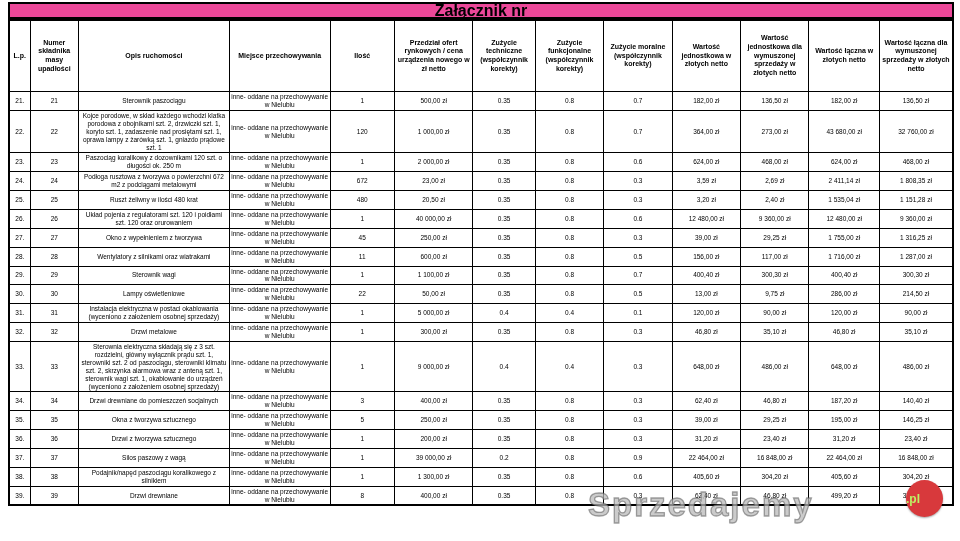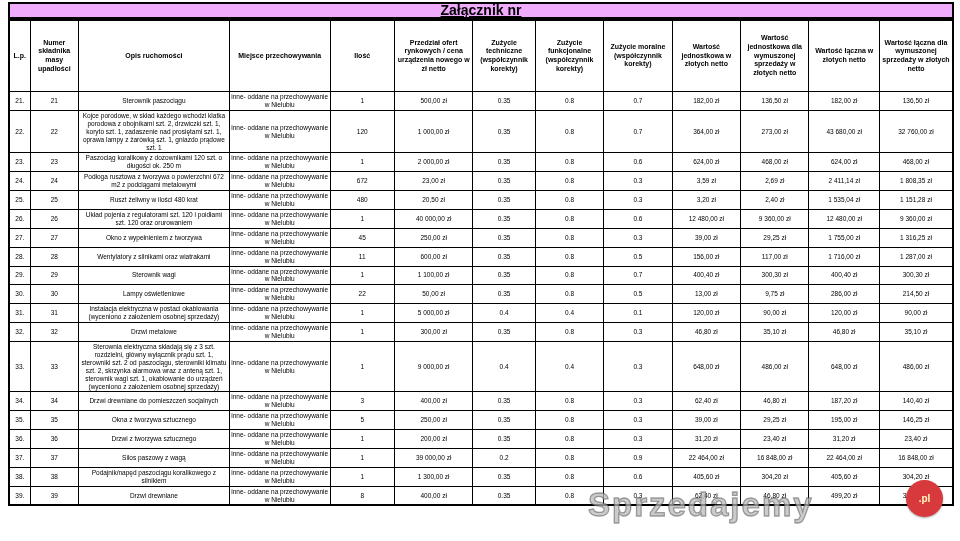--- a/index.html
+++ b/index.html
@@ -1,35 +1,35 @@
 <!DOCTYPE html>
 <html><head>
 <meta charset="utf-8">
 <style>
   html,body{margin:0;padding:0;background:#fff;width:960px;height:541px;overflow:hidden;
     font-family:"Liberation Sans","DejaVu Sans",sans-serif;color:#000;position:relative;}
   .sheet{position:absolute;left:8px;top:2px;width:946px;}
-  .titlebar{border:2px solid #000;text-align:center;font-weight:bold;font-size:14px;
-    line-height:13px;height:13px;background:#f0abfc;}
+  .titlebar{border:2px solid #000;text-align:center;font-weight:bold;font-size:16px;
+    line-height:13px;height:13px;background:#ec4899;}
   .titlebar.second{border-top:none;}
   .titlebar .underlined{text-decoration:underline;}
   table{border-collapse:collapse;width:946px;table-layout:fixed;border:2px solid #000;}
   th,td{border:1.5px solid #000;text-align:center;vertical-align:middle;
     padding:1px 1px;overflow:hidden;word-wrap:break-word;}
   thead th{font-weight:bold;font-size:7px;line-height:1.25;height:68px;background:#fff;}
   tbody td{font-size:6.5px;line-height:1.22;height:15px;}
   tbody td.c2{padding:1px 2px;}
   .watermark{position:absolute;left:588px;top:488px;pointer-events:none;z-index:5;
     display:flex;align-items:flex-start;}
   .wm-text{font-size:33px;font-weight:bold;letter-spacing:2px;line-height:1;
     color:rgba(215,215,215,0.55);-webkit-text-stroke:1.3px rgba(95,95,95,0.55);
     text-shadow:0 0 1px rgba(90,90,90,0.4);}
   .wm-logo{position:absolute;left:318px;top:-8px;width:37px;height:37px;border-radius:50%;
-    background:#d8393c;color:#fef9c3;font-weight:bold;font-size:10px;
-    display:flex;align-items:center;justify-content:center;
+    background:#d8393c;color:#bef264;font-weight:bold;font-size:12px;
+    display:flex;align-items:center;justify-content:flex-start;
     box-shadow:0 1px 2px rgba(0,0,0,0.35);}
 </style>
 </head>
 <body>
 
 <div class="sheet">
   <div class="titlebar">
     <span class="underlined">Załącznik nr</span>
   </div>
 

